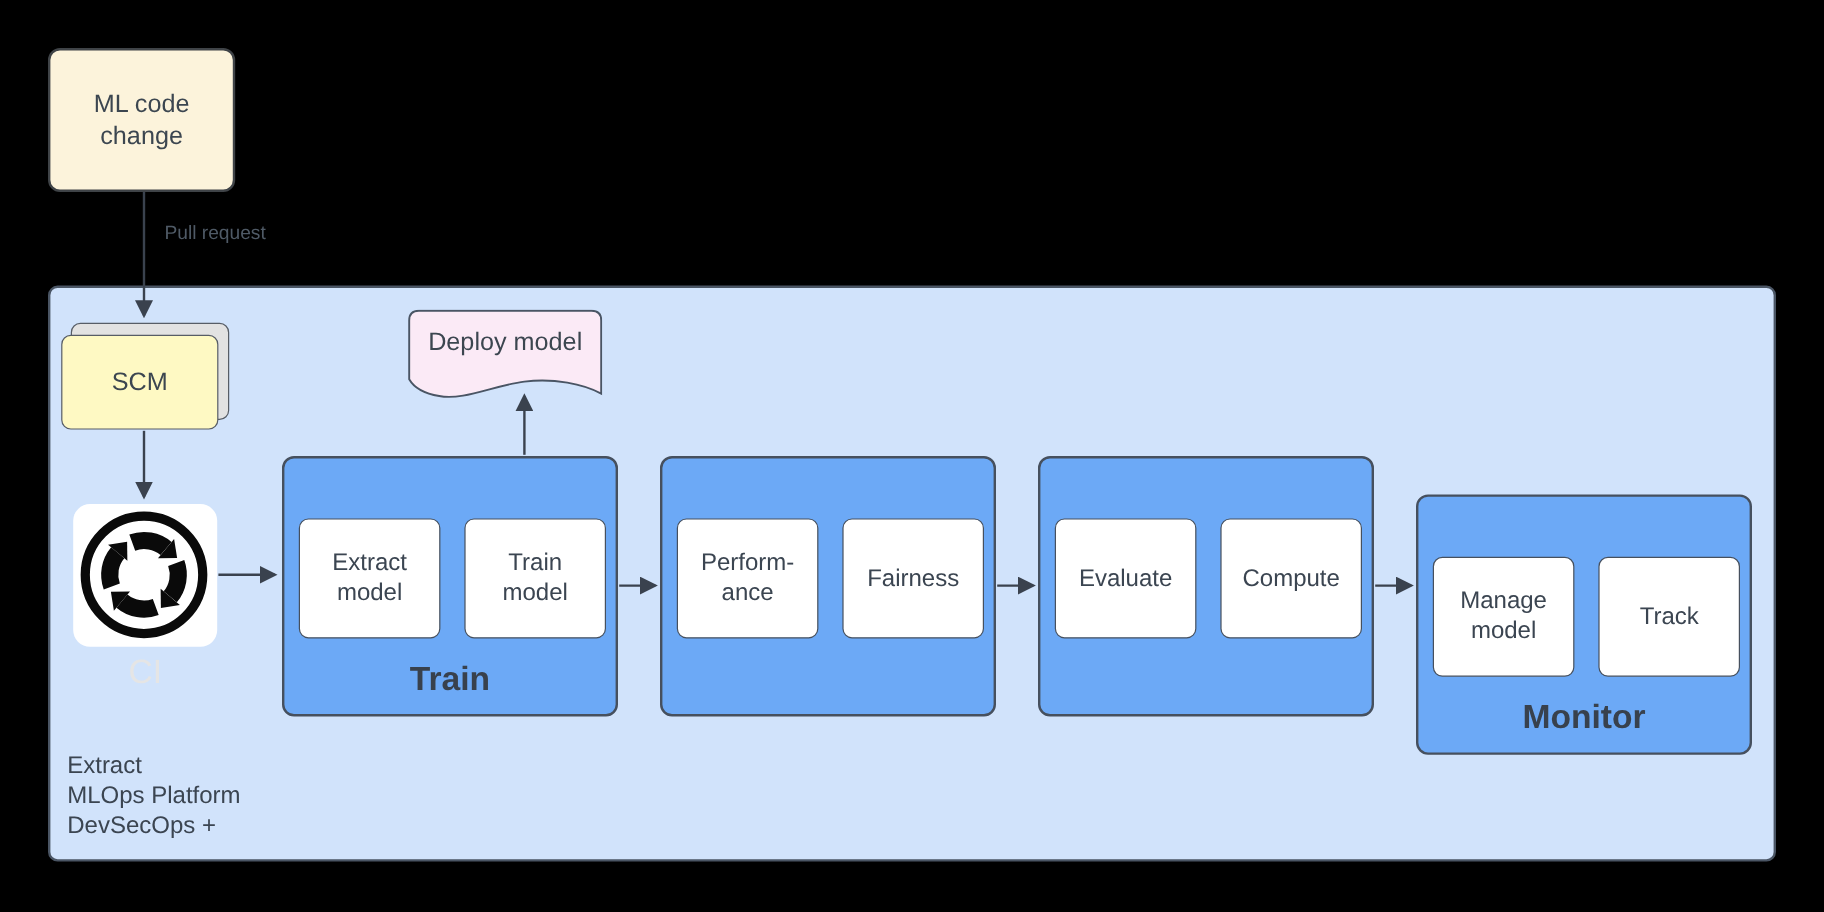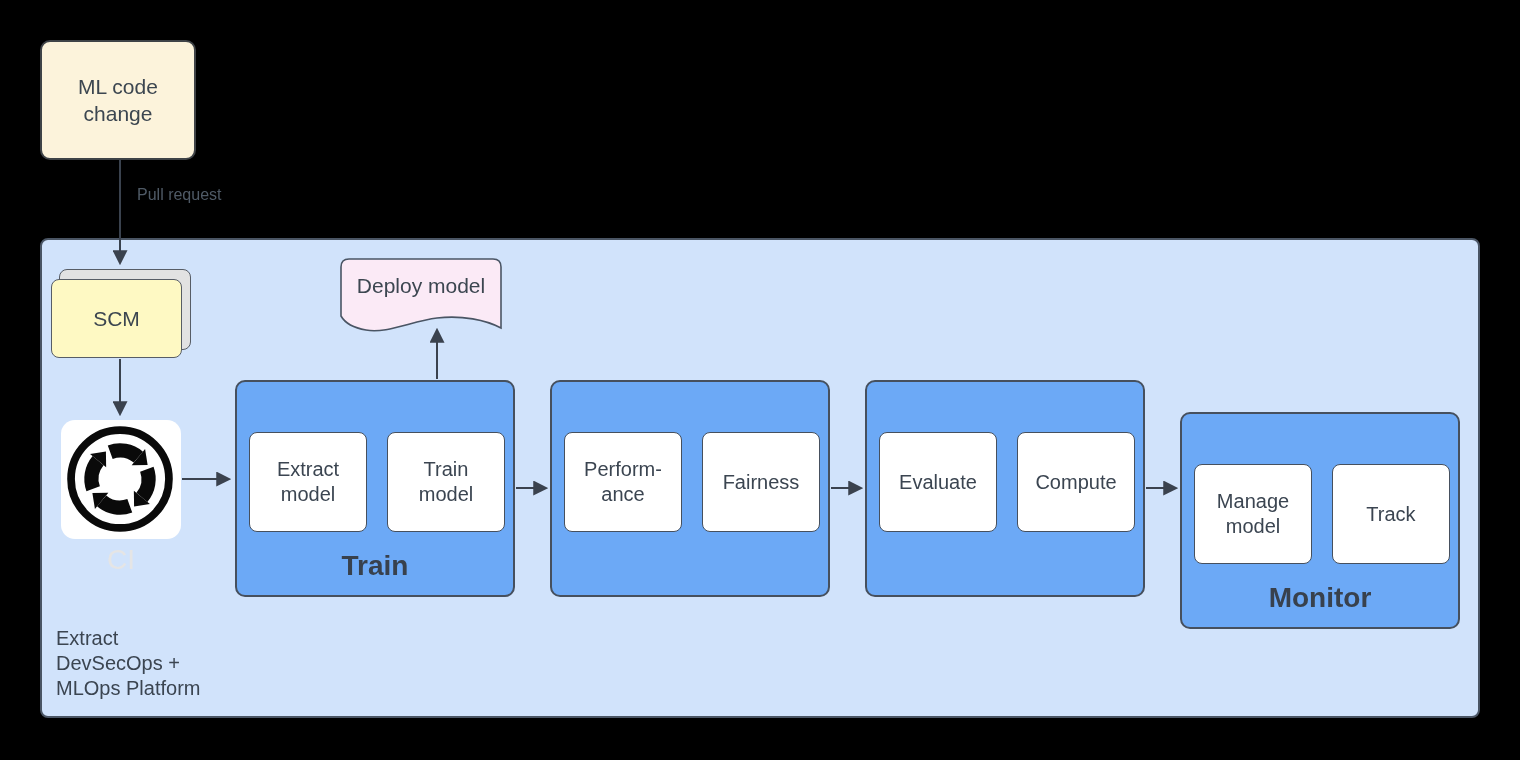--- a/index.html
+++ b/index.html
@@ -168,22 +168,22 @@
       <span>Manage model</span>
     </div>
     <div class="chip chip-b">
       <span>Track</span>
     </div>
     <div class="stage-title">Monitor</div>
   </div>
 
   <div class="abs platform-label">
     <span>Extract</span>
+    <span>MLOps Platform</span>
     <span>DevSecOps +</span>
-    <span>MLOps Platform</span>
   </div>
 
   <svg class="abs connectors" viewBox="0 0 1520 760">
     <defs>
       <marker id="ah" viewBox="0 0 10 10" refX="8.5" refY="5" markerWidth="7.5" markerHeight="7.5" orient="auto-start-reverse">
         <path d="M 0 0 L 10 5 L 0 10 Z" fill="#3A424E"></path>
       </marker>
     </defs>
     <g stroke="#3A424E" stroke-width="2">
       <line x1="120" y1="160" x2="120" y2="263" marker-end="url(#ah)"></line>

